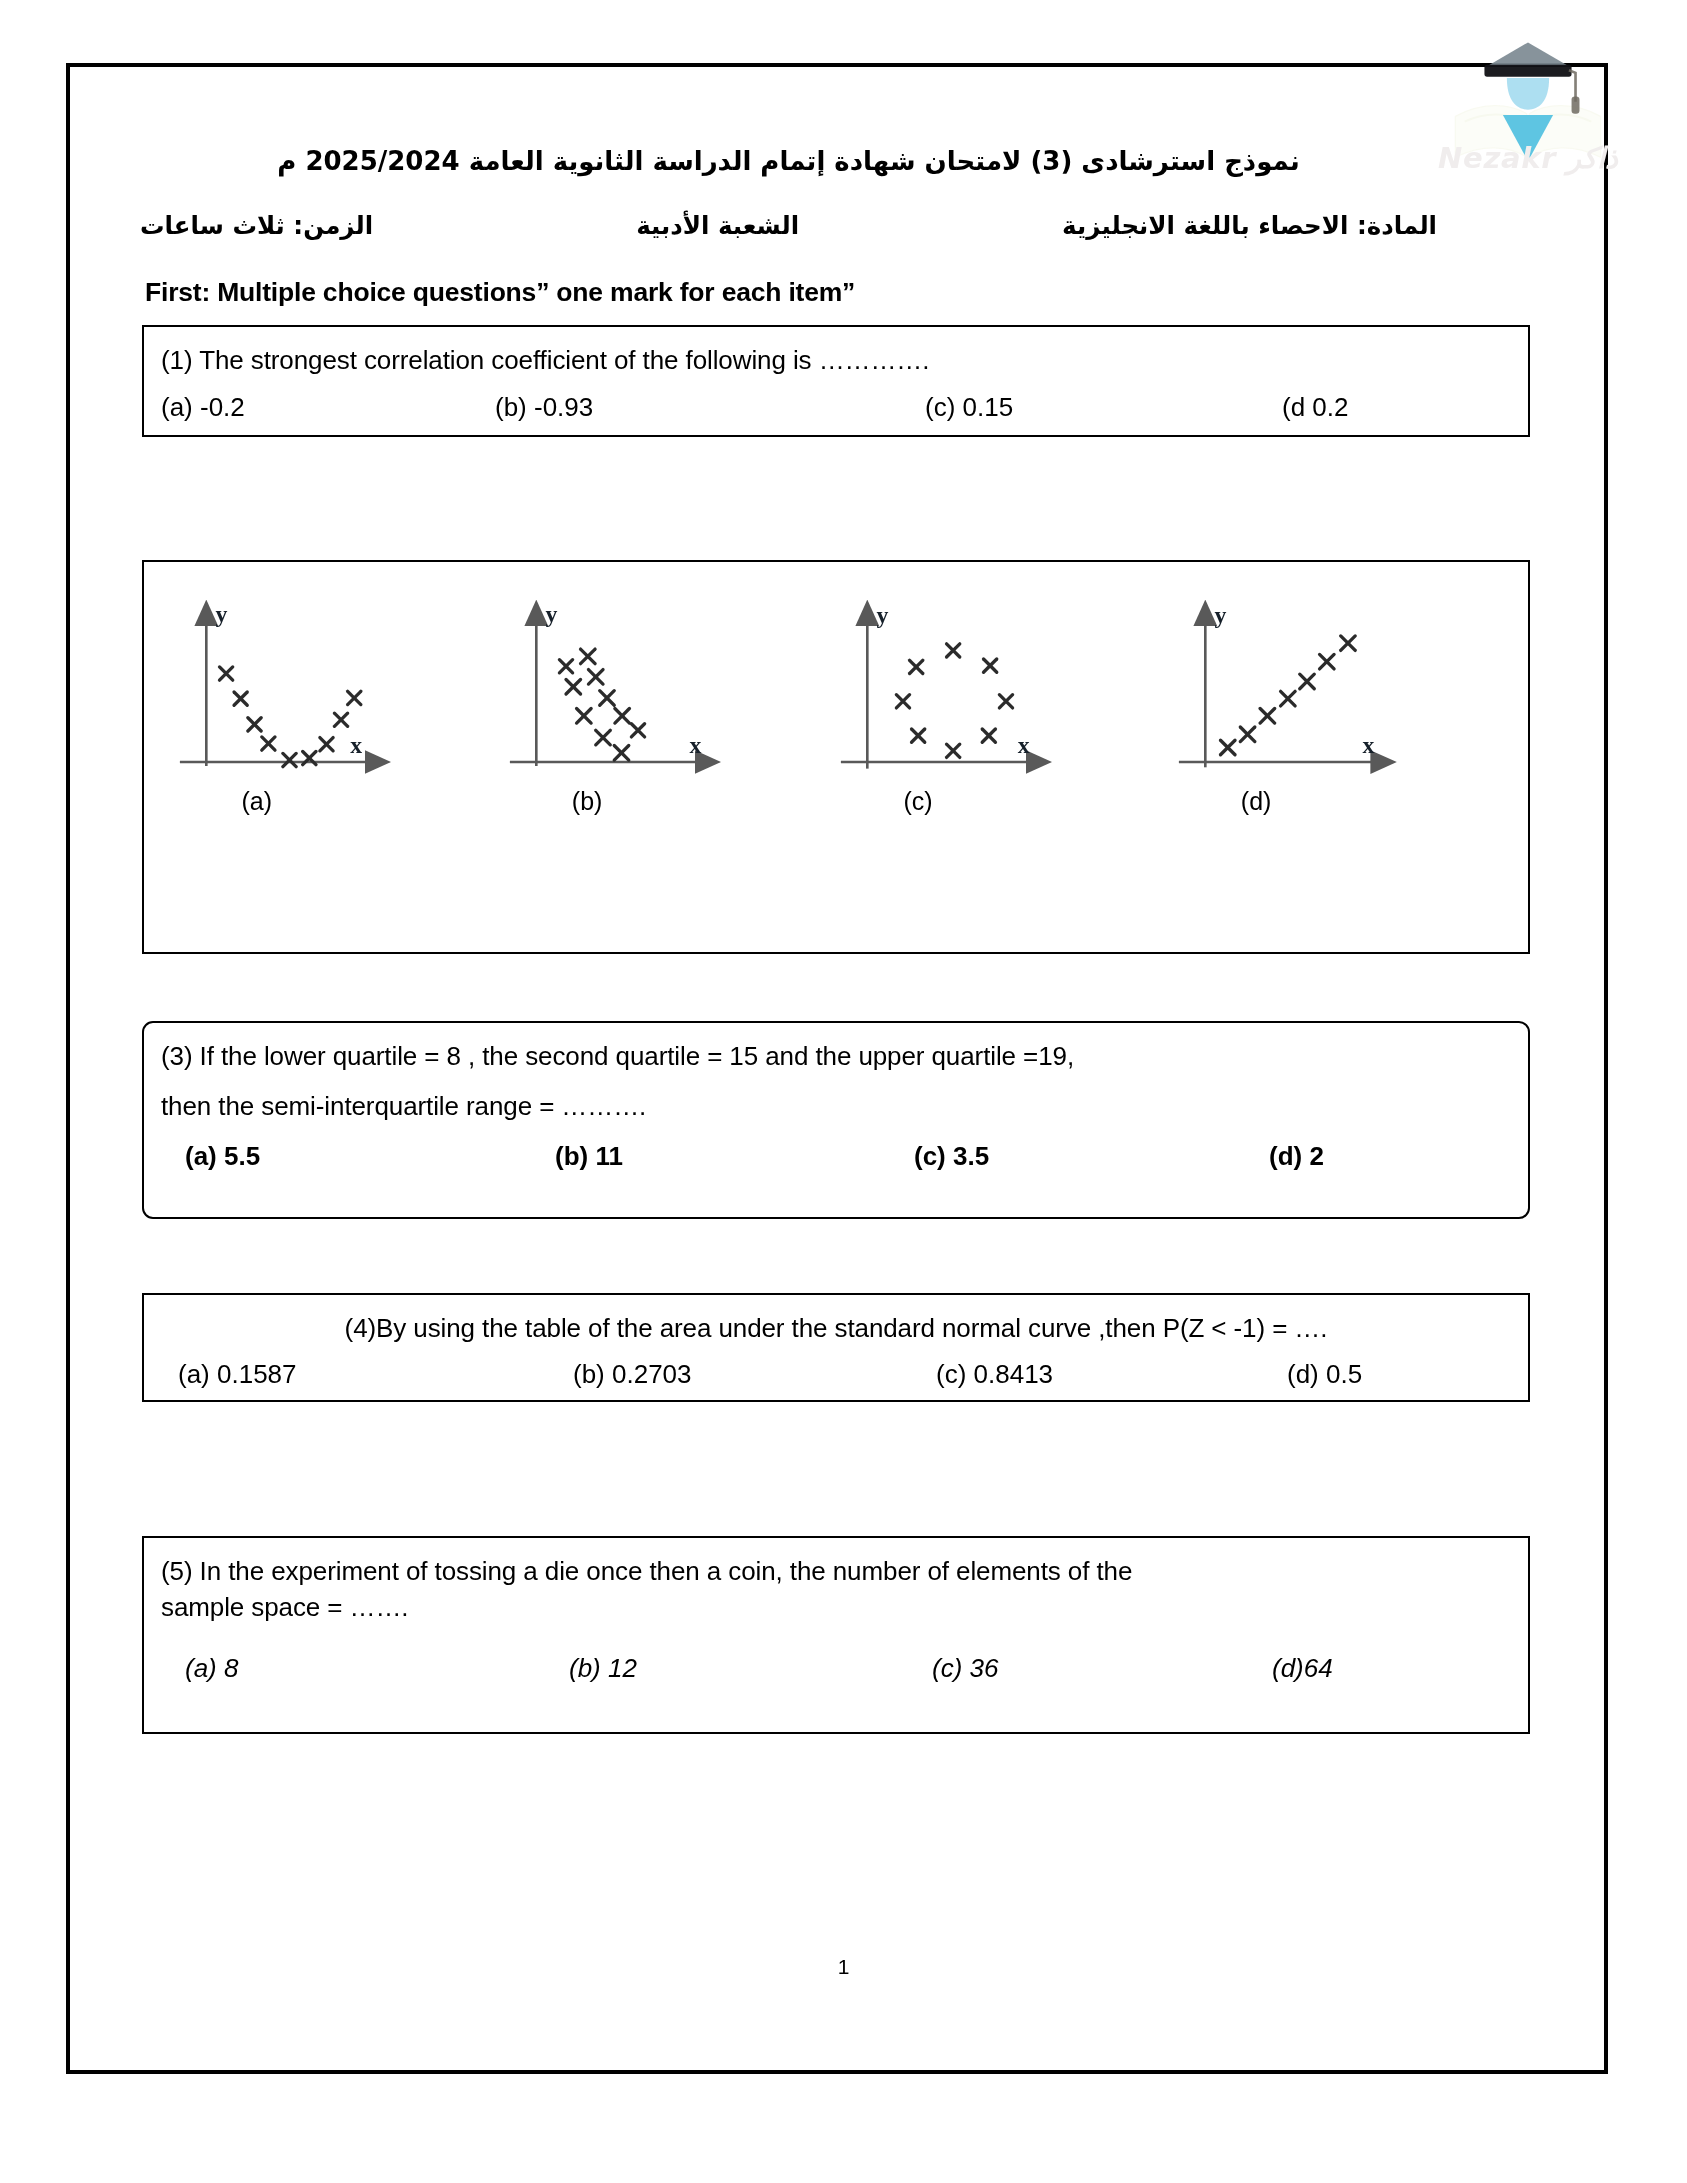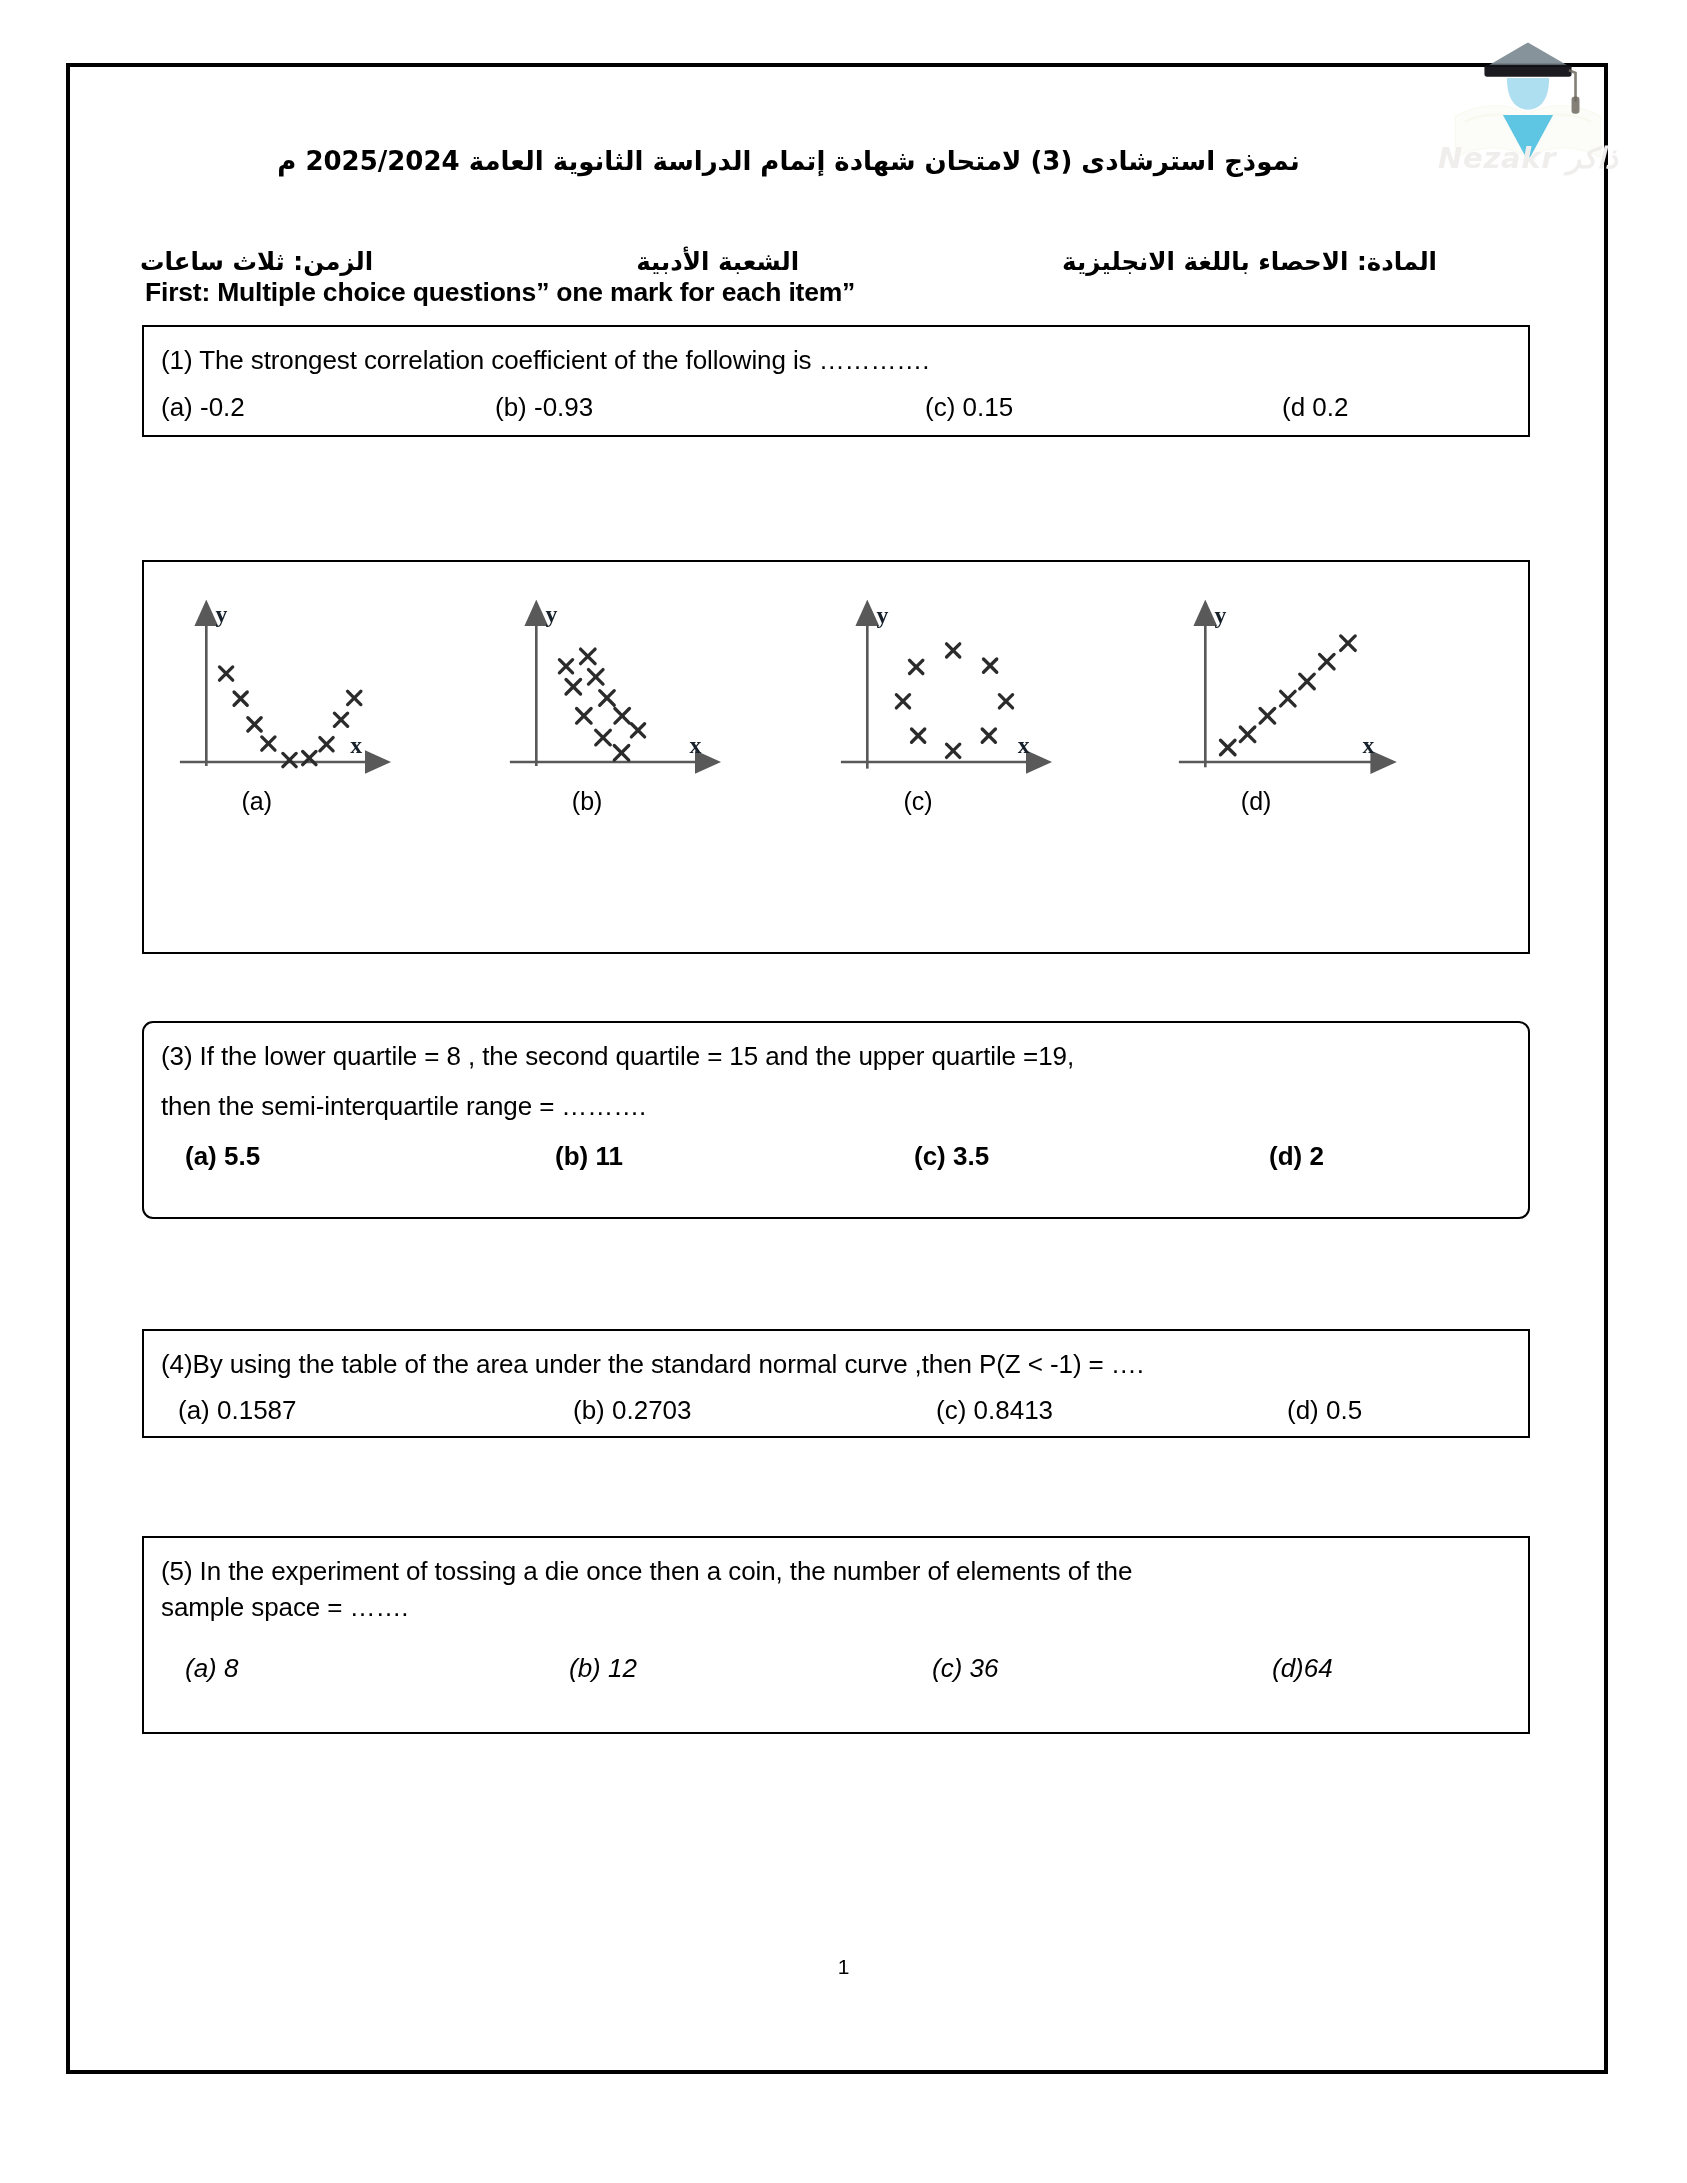--- a/index.html
+++ b/index.html
@@ -82,21 +82,21 @@
     top: 144px;
     width: 1297px;
     direction: rtl;
     font-size: 24.5px;
     font-weight: bold;
     font-family: "DejaVu Sans", sans-serif;
     display: flex;
     justify-content: space-between;
     white-space: nowrap;
   }
-  .hdr-line-2 > span { display:inline-block;margin-top:36px; }
+  .hdr-line-2 > span { display:inline-block; }
 
   .section-title {
     position: absolute;
     left: 74px;
     top: 210px;
     font-size: 26.5px;
     font-weight: bold;
     letter-spacing: -0.2px;
   }
 
@@ -431,21 +431,21 @@
       <div class="qtext" style="margin-top:14.6px;">then the semi-interquartile range = ……….</div>
       <div class="opts" style="margin-top:17px;font-weight:bold;">
         <span style="left:24px;">(a) 5.5</span>
         <span style="left:394px;">(b)  11</span>
         <span style="left:753px;">(c) 3.5</span>
         <span style="left:1108px;">(d) 2</span>
       </div>
     </div>
   </div>
 
-  <div class="qbox" style="top:1262px; height:109px;">
+  <div class="qbox" style="top:1226px; height:109px;text-align:center;">
     <div class="qinner">
       <div class="qtext">(4)By using the table of the area under the standard normal curve ,then P(Z &lt; -1) = ….</div>
       <div class="opts" style="margin-top:13.2px;">
         <span style="left:17px;">(a) 0.1587</span>
         <span style="left:412px;">(b) 0.2703</span>
         <span style="left:775px;">(c) 0.8413</span>
         <span style="left:1111px;margin-left:15px;">(d) 0.5</span>
       </div>
     </div>
   </div>

